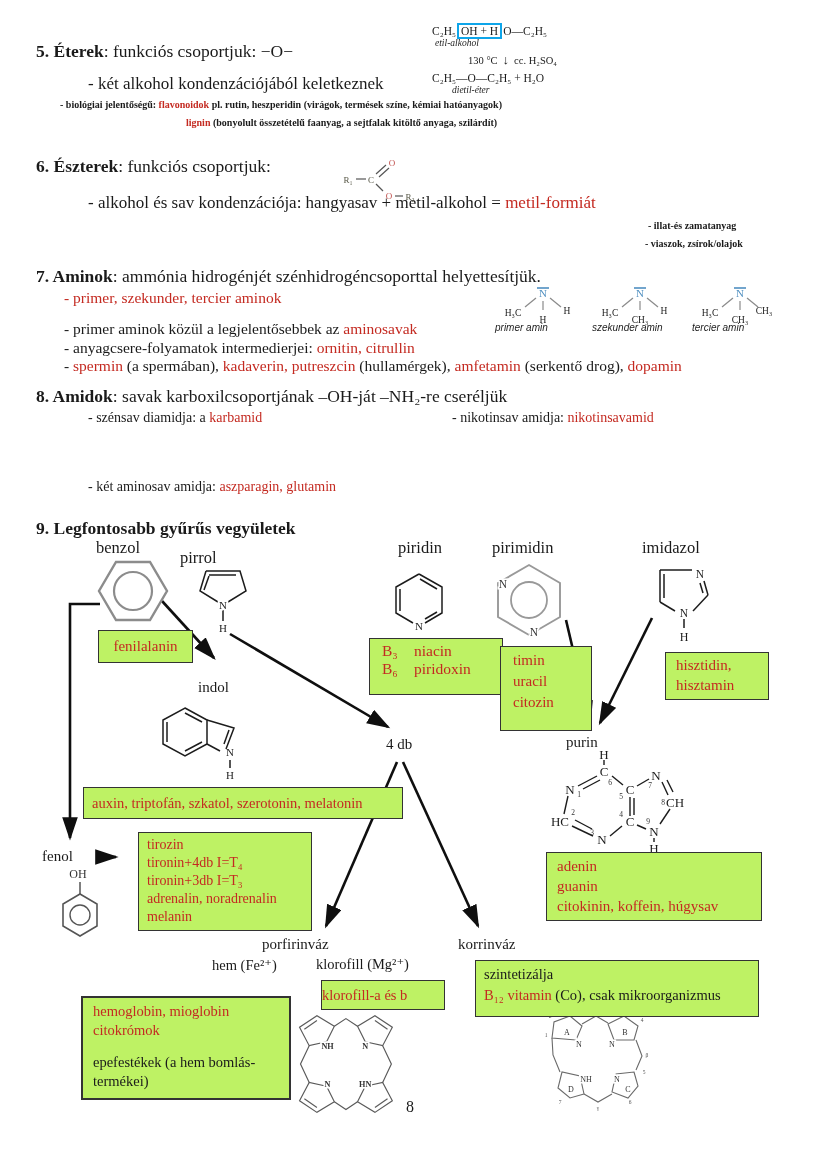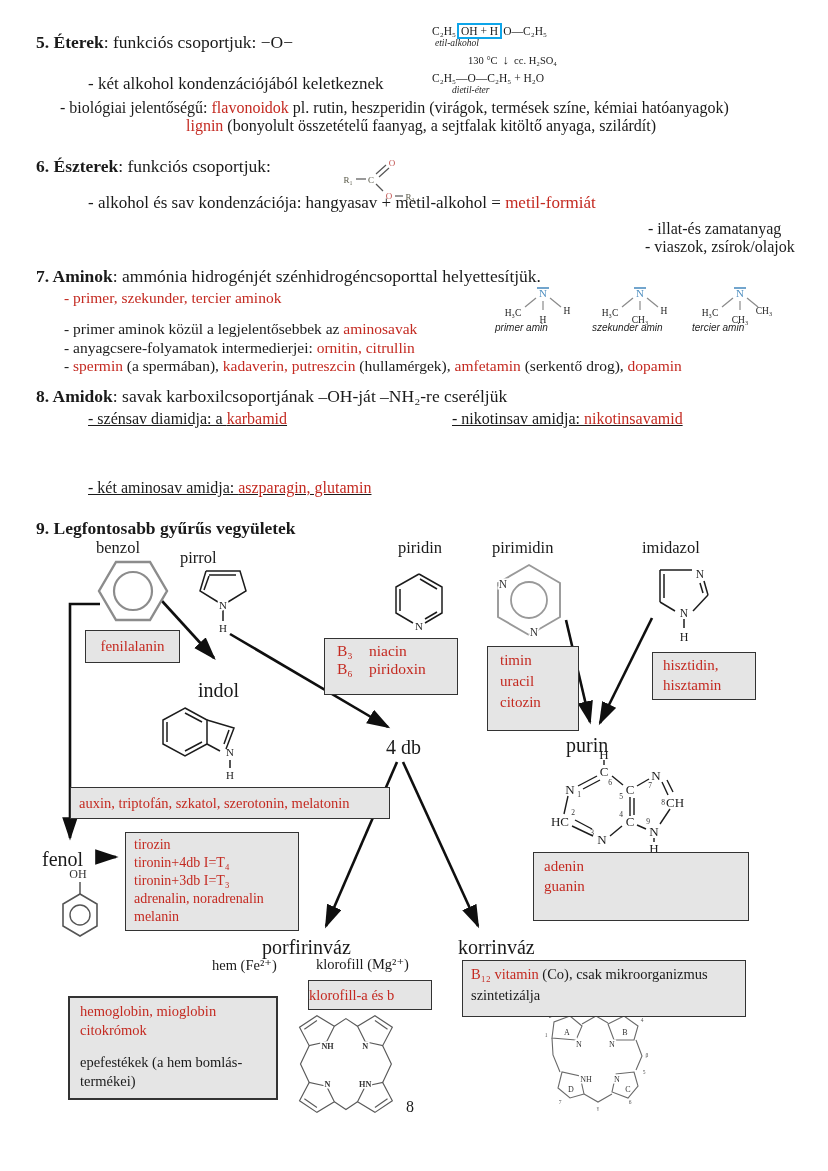--- a/index.html
+++ b/index.html
@@ -3,29 +3,29 @@
 <meta charset="utf-8">
 <style>
   html,body{margin:0;padding:0;background:#e8e8e8;}
   .page{position:relative;width:828px;height:1171px;background:#ffffff;margin:0 auto;
         font-family:"Liberation Serif","DejaVu Serif",serif;color:#1a1a1a;overflow:hidden;}
   .abs{position:absolute;}
   .red{color:#c42a21;}
   .bold{font-weight:bold;}
   .t-title{font-size:17.5px;}
   .t17{font-size:17px;}
-  .t16{font-size:16px;text-decoration:underline;}
+  .t16{font-size:14px;}
   .t155{font-size:15.5px;}
   .t15{font-size:15px;}
   .t145{font-size:14.5px;}
   .t14{font-size:14px;}
-  .t135{font-size:16px;}
+  .t135{font-size:10px;font-weight:bold;}
   .rname{font-size:16.5px;}
-  .lbl17{font-size:20px;}
-  .box{position:absolute;border:1.5px solid #333;background:#e5e5e5;z-index:3;}
+  .lbl17{font-size:15px;}
+  .box{position:absolute;border:1.5px solid #333;background:#bef264;z-index:3;margin-left:13px;}
   .eq{font-size:11.5px;line-height:1.25;z-index:2;}
   .eqbox{border:2px solid #0ea5e9;padding:0 2px;margin:0 1px;}
   .eqlab{font-style:italic;font-size:9.5px;color:#222;}
   .eqcond{font-size:10.5px;margin:2px 0 2px 36px;}
   .eqarrow{display:inline-block;margin:0 5px;font-size:13px;}
   .aminlab{font-style:italic;font-size:10px;font-family:"Liberation Sans","DejaVu Sans",sans-serif;color:#222;text-align:left;}
   svg{overflow:visible;}
   svg text{font-family:"Liberation Serif","DejaVu Serif",serif;}
   svg text.halo{paint-order:stroke;stroke:#ffffff;stroke-width:3px;}
   .overlay{z-index:1;pointer-events:none;}
@@ -48,21 +48,21 @@
       <path d="M230,634 L388,727" marker-end="url(#ah)"></path>
       <path d="M566,620 L590,722" marker-end="url(#ah)"></path>
       <path d="M652,618 L600,723" marker-end="url(#ah)"></path>
       <path d="M397,762 L326,926" marker-end="url(#ah)"></path>
       <path d="M403,762 L478,926" marker-end="url(#ah)"></path>
       <path d="M100,604 L70,604 L70,838" marker-end="url(#ah)"></path>
       <path d="M96,857 L116,857" marker-end="url(#ah)"></path>
     </g>
   </svg>
 
-  <div class="abs t-title" style="left:36px;top:32px">
+  <div class="abs t-title" style="left:36px;top:41px">
     <span class="bold">5. Éterek</span><span>: funkciós csoportjuk: −O−</span>
   </div>
   <div class="abs t17" style="left:88px;top:74px">- két alkohol kondenzációjából keletkeznek</div>
   <div class="abs t135" style="left:60px;top:99px;white-space:nowrap">
     <span>- biológiai jelentőségű: </span><span class="red">flavonoidok</span><span> pl. rutin, heszperidin (virágok, termések színe, kémiai hatóanyagok)</span>
   </div>
   <div class="abs t135" style="left:186px;top:117px;white-space:nowrap">
     <span class="red">lignin</span><span> (bonyolult összetételű faanyag, a sejtfalak kitöltő anyaga, szilárdít)</span>
   </div>
 
@@ -226,21 +226,21 @@
     </g>
     <text x="52" y="16" font-size="11.5" fill="#1c1c1c" text-anchor="middle">N</text>
     <text x="36" y="55" font-size="11.5" fill="#1c1c1c" text-anchor="middle">N</text>
     <text x="36" y="79" font-size="12" fill="#1c1c1c" text-anchor="middle">H</text>
   </svg>
 
   <div class="box t15" style="left:85px;top:630px;width:93px;height:31px;line-height:31px;text-align:center">
     <span class="red">fenilalanin</span>
   </div>
 
-  <div class="box t155" style="left:324px;top:638px;width:120px;height:52px;padding:3px 0 0 12px">
+  <div class="box t155" style="left:356px;top:638px;width:120px;height:52px;padding:3px 0 0 12px">
     <div><span class="red" style="display:inline-block;width:32px">B₃</span><span class="red">niacin</span></div>
     <div><span class="red" style="display:inline-block;width:32px">B₆</span><span class="red">piridoxin</span></div>
   </div>
 
   <div class="box t15" style="left:487px;top:646px;width:78px;height:68px;padding:3px 0 12px 12px;line-height:21px">
     <div class="red">timin</div>
     <div class="red">uracil</div>
     <div class="red">citozin</div>
   </div>
 
@@ -331,34 +331,35 @@
   <svg class="abs struct" style="left:56px;top:866px" width="46" height="80" viewBox="0 0 46 80">
     <text x="22" y="12" font-size="12" fill="#333" text-anchor="middle">OH</text>
     <line x1="24" y1="16" x2="24" y2="28" stroke="#555" stroke-width="1.5"></line>
     <polygon points="24,28 41,38 41,60 24,70 7,60 7,38" fill="none" stroke="#555" stroke-width="1.6"></polygon>
     <circle cx="24" cy="49" r="10" fill="none" stroke="#555" stroke-width="1.4"></circle>
   </svg>
 
   <div class="box t15" style="left:533px;top:852px;width:204px;height:64px;padding:3px 0 0 10px;line-height:20px">
     <div class="red">adenin</div>
     <div class="red">guanin</div>
+    <div class="red">citokinin, koffein, húgysav</div>
   </div>
 
   <div class="abs lbl17" style="left:262px;top:936px">porfirinváz</div>
   <div class="abs lbl17" style="left:458px;top:936px">korrinváz</div>
   <div class="abs t145" style="left:212px;top:957px">hem (Fe²⁺)</div>
   <div class="abs t145" style="left:316px;top:956px">klorofill (Mg²⁺)</div>
 
   <div class="box t145" style="left:308px;top:980px;width:122px;height:28px;line-height:28px;text-align:left">
     <span class="red">klorofill-a és b</span>
   </div>
 
   <div class="box t145" style="left:462px;top:960px;width:274px;height:52px;padding:3px 0 0 8px;line-height:21px">
+    <div>szintetizálja</div>
     <div><span class="red">B₁₂ vitamin</span><span> (Co), csak mikroorganizmus</span></div>
-    <div>szintetizálja</div>
   </div>
 
   <div class="box t145" style="left:68px;top:996px;width:196px;height:96px;padding:4px 0 0 10px;line-height:19px;border-width:2px">
     <div class="red">hemoglobin, mioglobin</div>
     <div class="red">citokrómok</div>
     <div style="height:13px"></div>
     <div>epefestékek (a hem bomlás-</div>
     <div>termékei)</div>
   </div>
 

